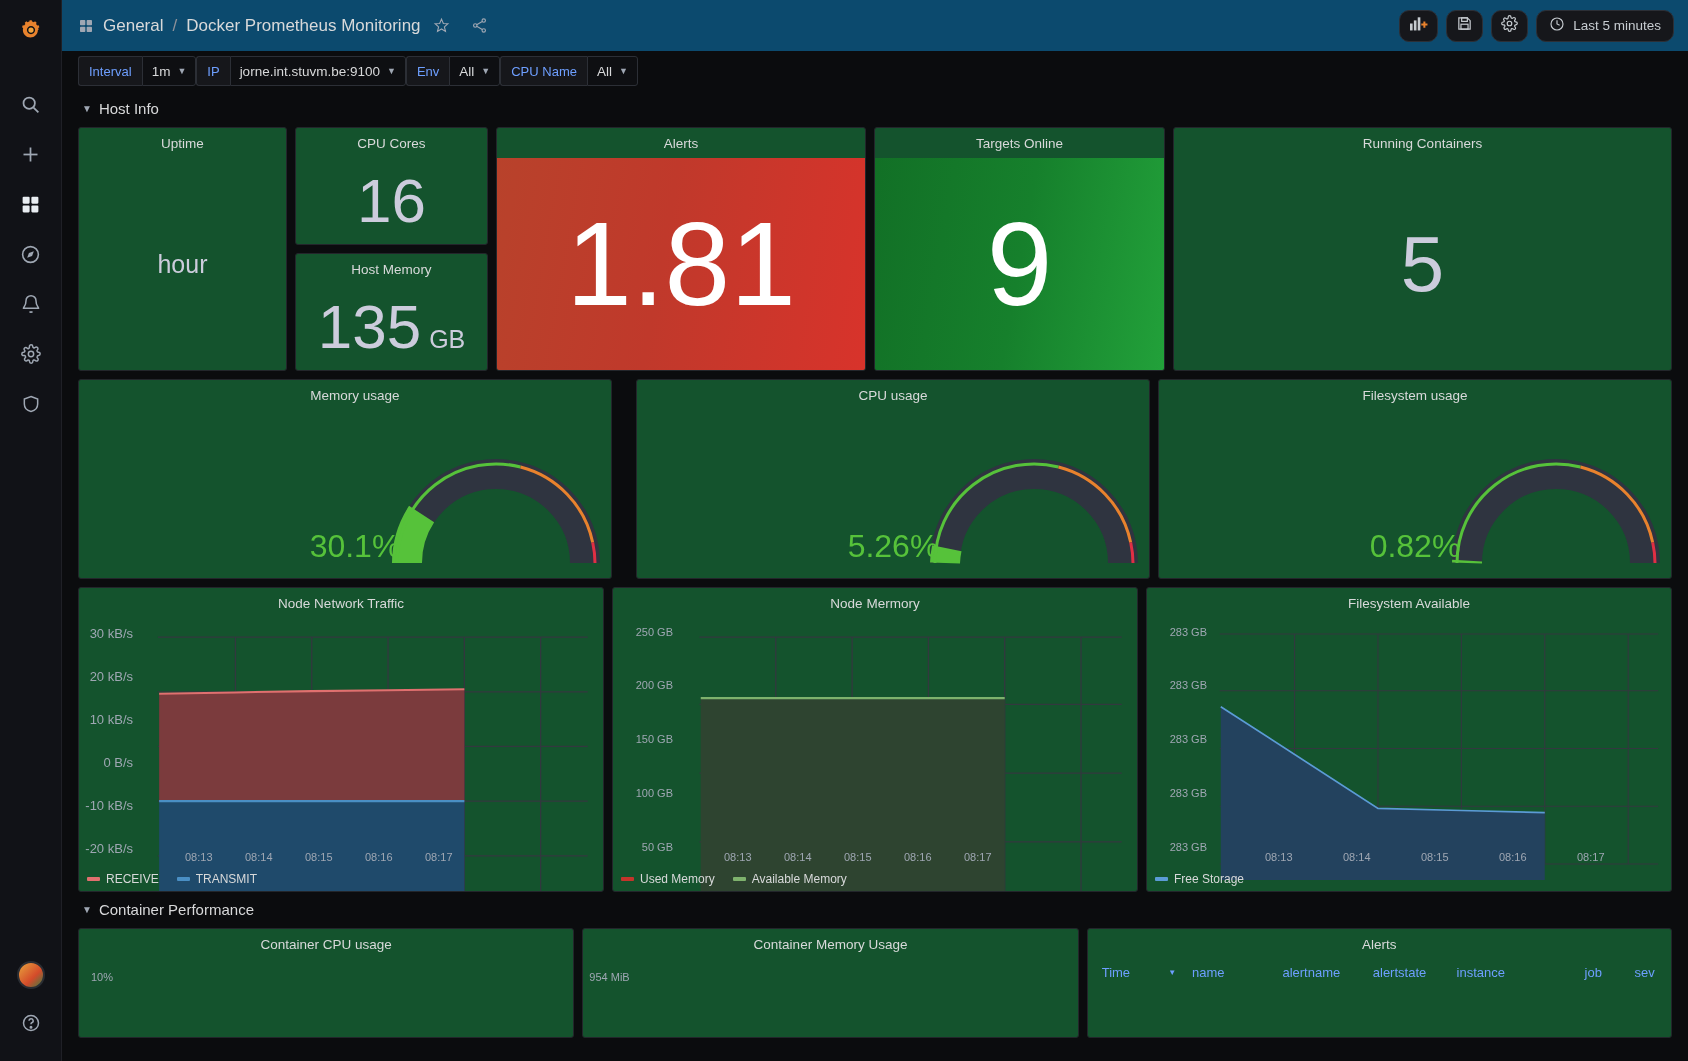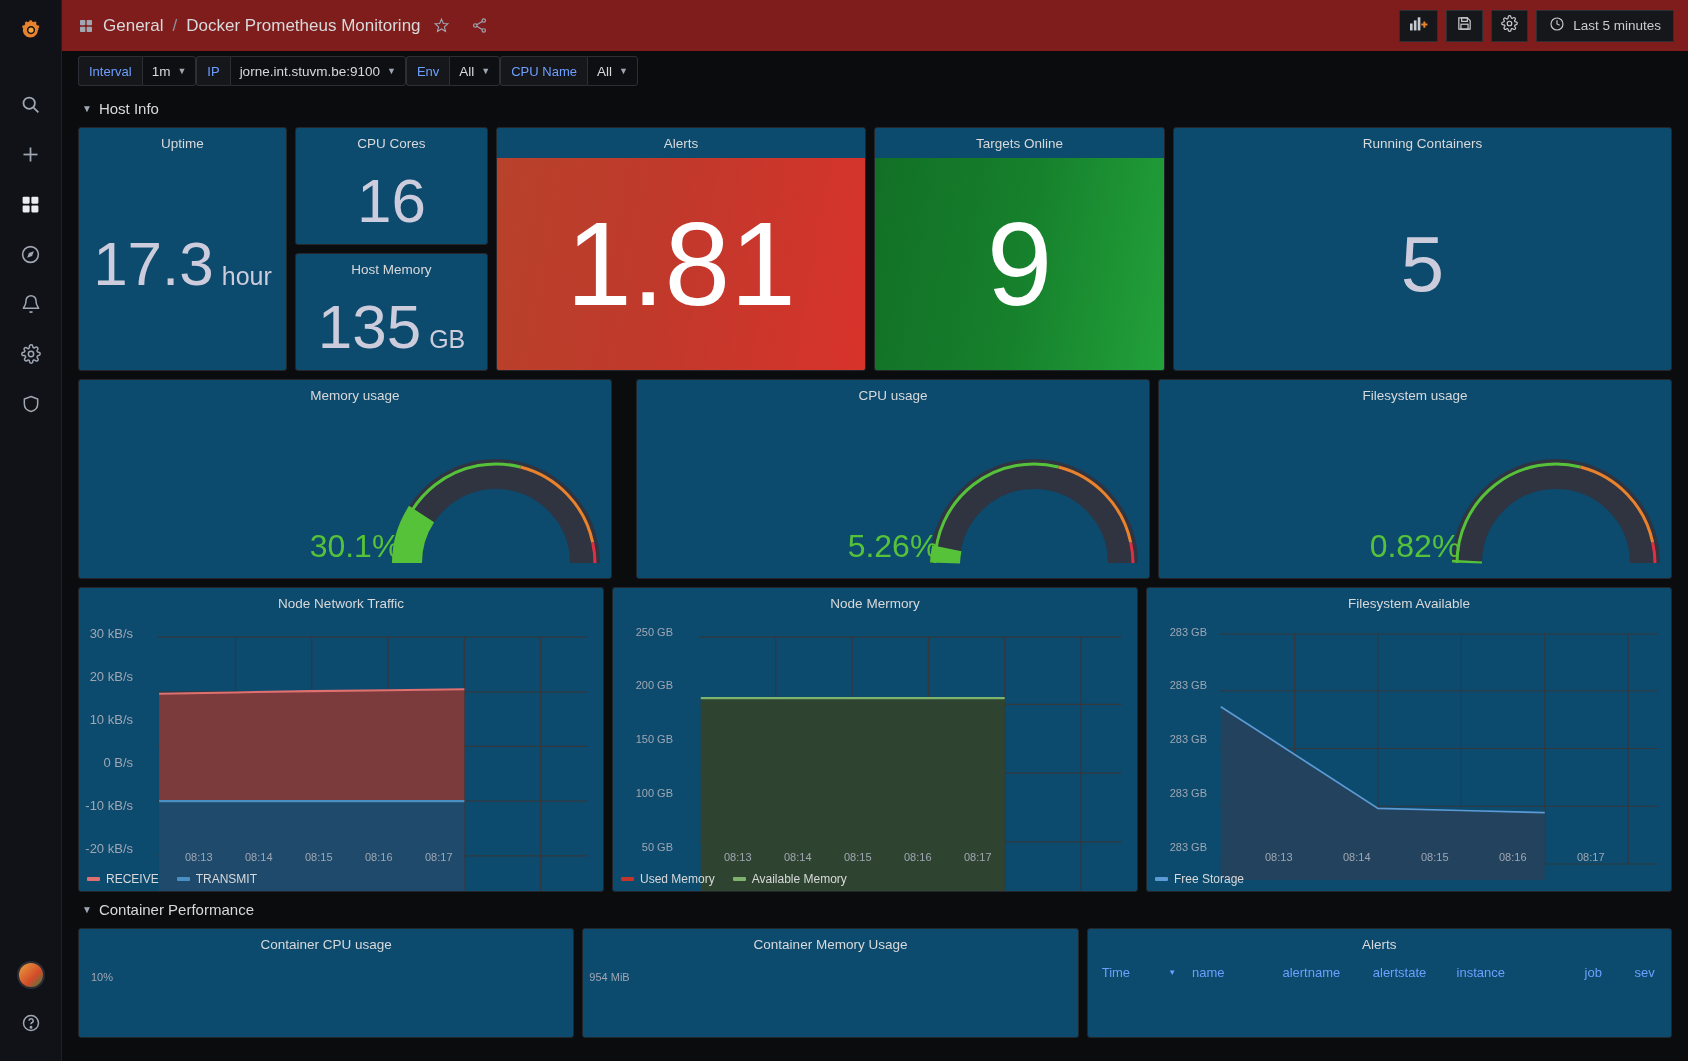--- a/index.html
+++ b/index.html
@@ -34,34 +34,34 @@
     margin-bottom: 14px; border: 2px solid #2a2d33;
   }
 
   
   .main { flex: 1 1 auto; display: flex; flex-direction: column; min-width: 0; }
 
   .topbar {
     height: 51px; flex: 0 0 51px;
     display: flex; align-items: center;
     padding: 0 14px 0 16px;
-    background: #7f1d1d;
+    background: #0c4a6e;
   }
   .crumb { display: flex; align-items: center; gap: 9px; font-size: 17px; }
   .crumb .dash-glyph { color: #9fa7b3; display:flex; align-items:center; }
   .crumb a { color: #d8d9da; text-decoration: none; cursor: pointer; }
   .crumb .sep { color: #8e929a; }
   .crumb .title { color: #d8d9da; }
   .icon-btn-plain {
     color: #9fa7b3; cursor: pointer; display:flex; align-items:center; padding: 3px;
   }
   .topbar-right { margin-left: auto; display: flex; align-items: center; gap: 8px; }
   .tool-btn {
     height: 32px; min-width: 36px; padding: 0 9px;
-    background: #16171b; border: 1px solid #2c2f36; border-radius: 1px;
+    background: #16171b; border: 1px solid #2c2f36; border-radius: 10px;
     display: flex; align-items: center; justify-content: center; gap: 8px;
     color: #c7ccd1; cursor: pointer;
   }
   .time-btn { font-size: 13.5px; color: #c7ccd1; padding: 0 12px; }
 
   
   .varbar {
     height: 40px; flex: 0 0 40px;
     display: flex; align-items: center; gap: 0px;
     padding: 0 16px;
@@ -83,21 +83,21 @@
   .canvas { flex: 1 1 auto; padding: 0 16px 0 16px; overflow: hidden; }
 
   .row-header {
     display: flex; align-items: center; gap: 7px;
     height: 30px; font-size: 15px; color: #d8d9da; cursor: pointer;
     margin: 2px 0 4px 4px;
   }
   .row-header .chev { font-size: 10px; color: #9fa7b3; }
 
   .panel {
-    background: #0c4a6e; border: 1px solid #23262b; border-radius: 3px;
+    background: #14532d; border: 1px solid #23262b; border-radius: 3px;
     display: flex; flex-direction: column; overflow: hidden;
   }
   .panel-title {
     height: 30px; flex: 0 0 30px;
     display: flex; align-items: center; justify-content: center;
     font-size: 13.5px; color: #d8d9da; font-weight: 500;
   }
   .panel-body { flex: 1 1 auto; position: relative; overflow: hidden; }
 
   
@@ -333,21 +333,20 @@
         <span class="chev">▼</span>
         <span>Host Info</span>
       </div>
 
       <div class="grid-stats">
 
         <div class="panel" style="width:209px;">
           <div class="panel-title">Uptime</div>
           <div class="panel-body stat-body">
             <div class="stat-val">
-              <span>17.3</span>
               <span class="stat-unit">hour</span>
             </div>
           </div>
         </div>
 
         <div style="width:193px; display:flex; flex-direction:column; gap:8px;">
           <div class="panel" style="flex:1 1 0;">
             <div class="panel-title">CPU Cores</div>
             <div class="panel-body stat-body">
               <div class="stat-val">

